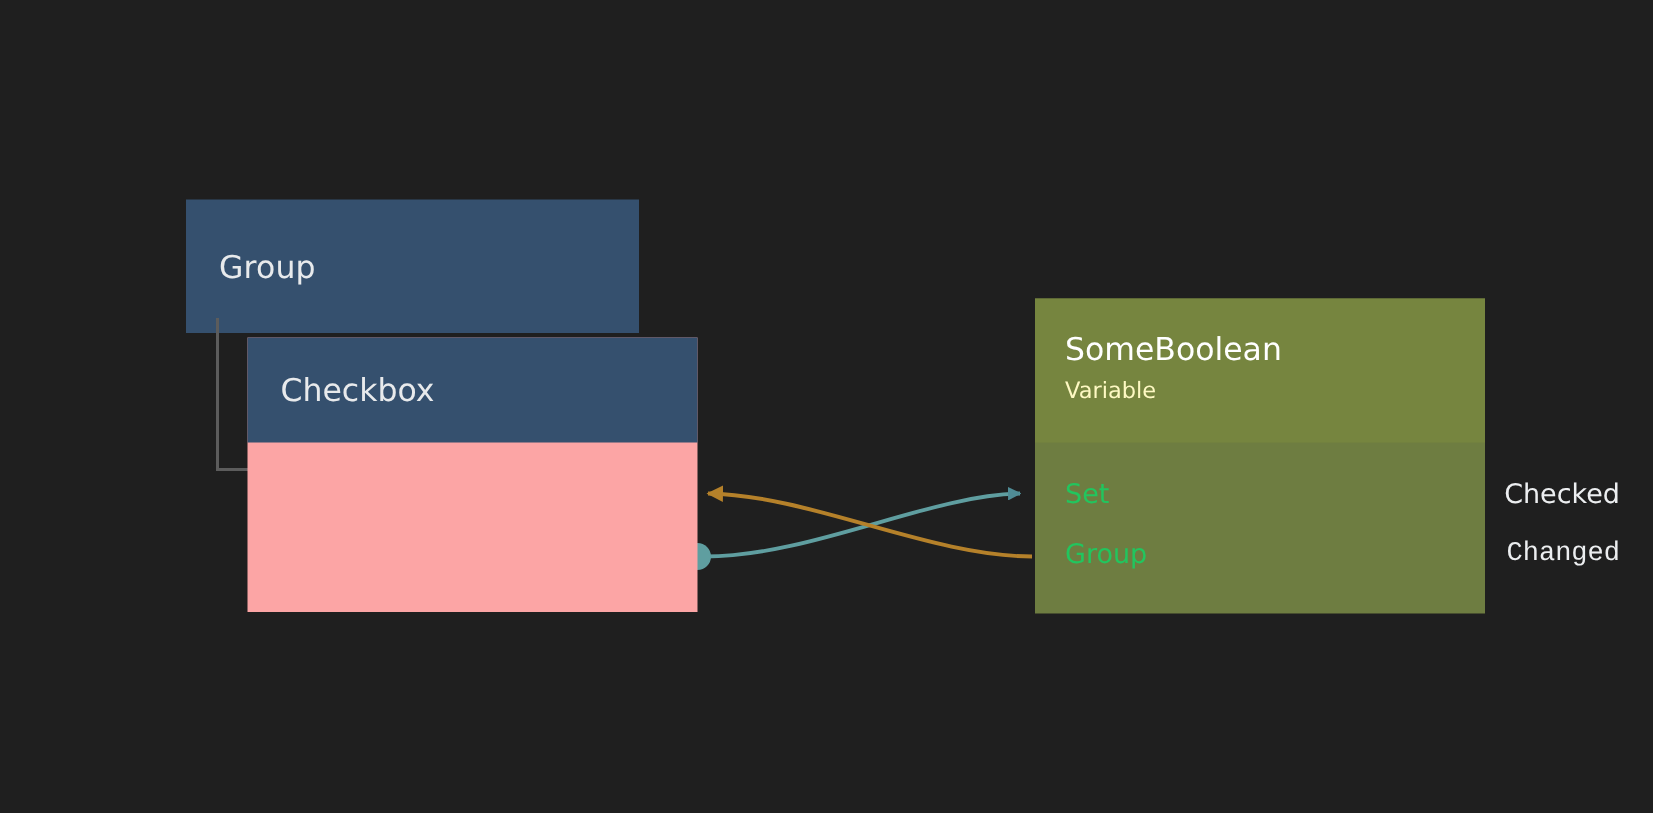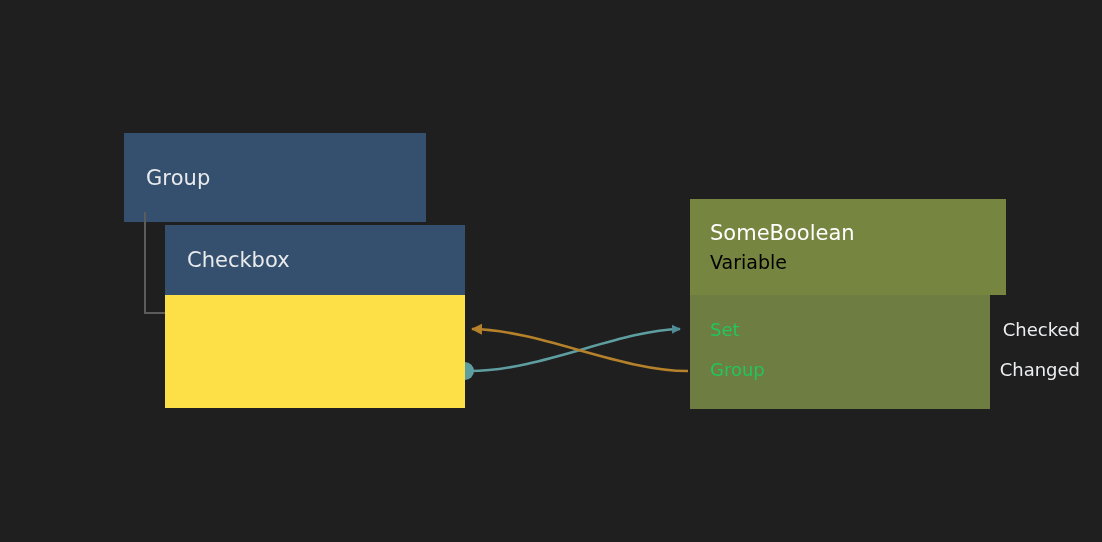--- a/index.html
+++ b/index.html
@@ -52,21 +52,21 @@
     box-sizing: border-box;
   }
 
   
   .node-checkbox {
     position: absolute;
     left: 165px;
     top: 225px;
     width: 300px;
     height: 183px;
-    background: #fde047;
+    background: #fca5a5;
   }
   .node-checkbox .hdr {
     position: absolute;
     left: 0;
     top: 0;
     width: 100%;
     height: 70px;
     background: #35506e;
   }
   .node-checkbox .hdr .title {
@@ -79,53 +79,52 @@
   }
   .port-out {
     position: absolute;
     right: 22px;
     color: #eceef0;
     font-size: 18px;
     text-align: right;
     white-space: nowrap;
   }
   .port-out.p1 { top: 319px; }
-  .port-out.p2 { top: 359px; }
+  .port-out.p2 { top: 359px; font-family: Liberation Mono, monospace; }
 
   
   .node-var {
     position: absolute;
     left: 690px;
     top: 199px;
     width: 300px;
     height: 210px;
     background: #6e7d41;
   }
   .node-var .hdr {
     position: absolute;
     left: 0;
     top: 0;
     width: 100%;
     height: 96px;
     background: #76853f;
-    padding-left: 16px;
   }
   .node-var .hdr .title {
     position: absolute;
     left: 20px;
     top: 22px;
     color: #ffffff;
     font-size: 21px;
   }
   .node-var .hdr .subtitle {
     position: absolute;
     left: 20px;
     top: 52px;
-    color: #000000;
-    font-size: 19px;
+    color: #fef9c3;
+    font-size: 15px;
   }
   .port-in {
     position: absolute;
     left: 710px;
     color: #22c55e;
     font-size: 18px;
     white-space: nowrap;
   }
   .port-in.i1 { top: 319px; }
   .port-in.i2 { top: 359px; }

